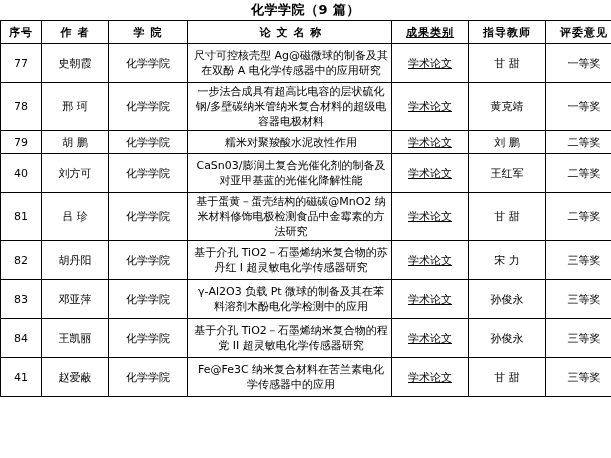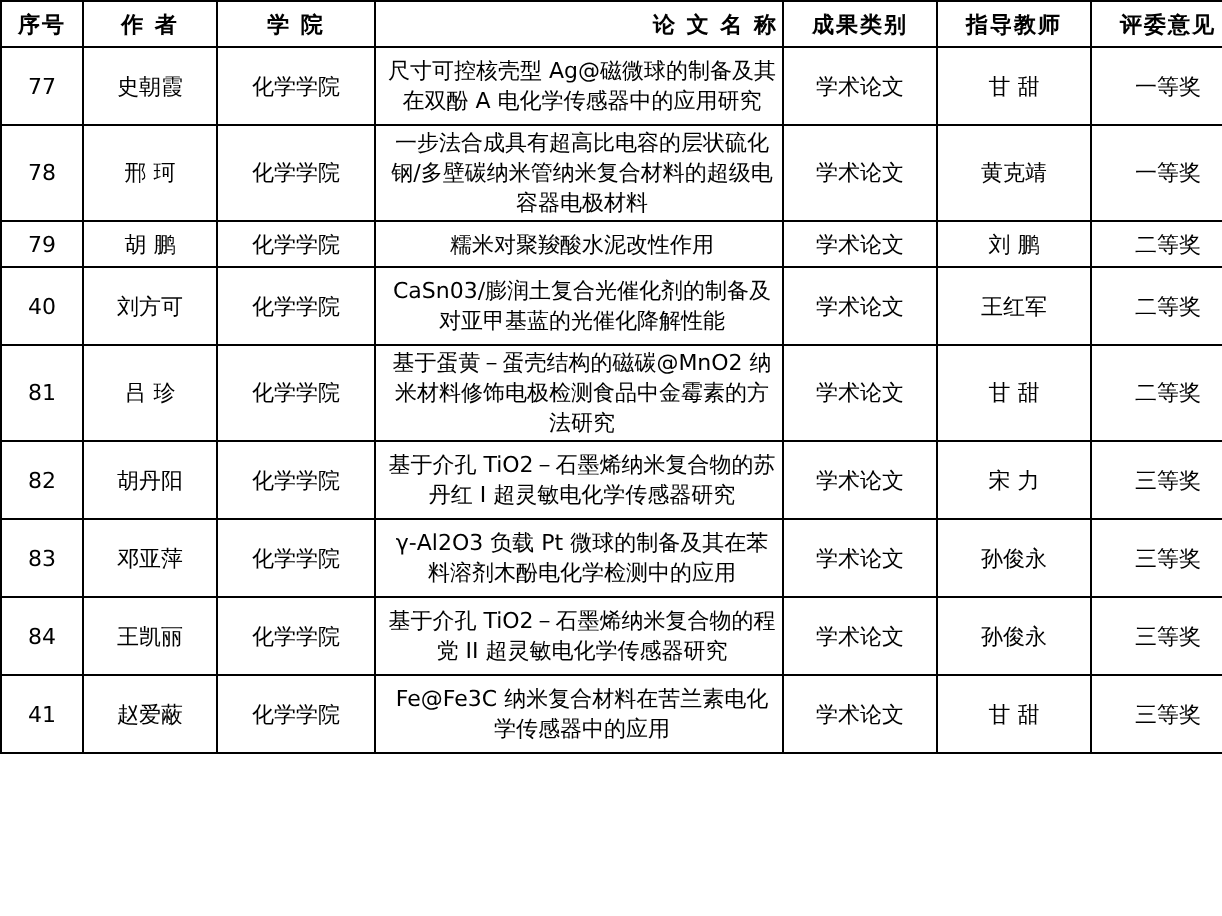--- a/index.html
+++ b/index.html
@@ -45,44 +45,45 @@
   }
   table.grade-table thead td {
     font-weight: bold;
     letter-spacing: 1px;
     height: 20px;
   }
   .col-no    { width: 36px; margin-top: 34px; }
   .col-name  { width: 62px; }
   .col-coll  { width: 74px; }
   .col-title { width: 196px; text-align: right; padding-left: 5px !important; }
-  .col-type  { width: 72px; }
+  .col-type  { width: 72px; text-decoration: underline; }
   .col-sup   { width: 72px; }
   .col-opin  { width: 72px; }
   td.title-cell {
     text-align: left;
     padding-left: 5px;
     line-height: 16px;
   }
   .row-tall td { height: 36px; }
   .row-short td { height: 20px; }
 </style>
 </head>
 <body>
 
 <div class="page">
 
+  <div class="doc-title">化学学院（9 篇）</div>
 
   <table class="grade-table">
     <thead>
       <tr>
         <td class="col-no">序号</td>
         <td class="col-name">作 者</td>
         <td class="col-coll">学 院</td>
-        <td class="col-title" style="text-align:right;">论 文 名 称</td>
+        <td class="col-title" style="text-align:center;">论 文 名 称</td>
         <td class="col-type">成果类别</td>
         <td class="col-sup">指导教师</td>
         <td class="col-opin">评委意见</td>
       </tr>
     </thead>
     <tbody>
       <tr class="row-tall">
         <td class="col-no">77</td>
         <td class="col-name">史朝霞</td>
         <td class="col-coll">化学学院</td>

